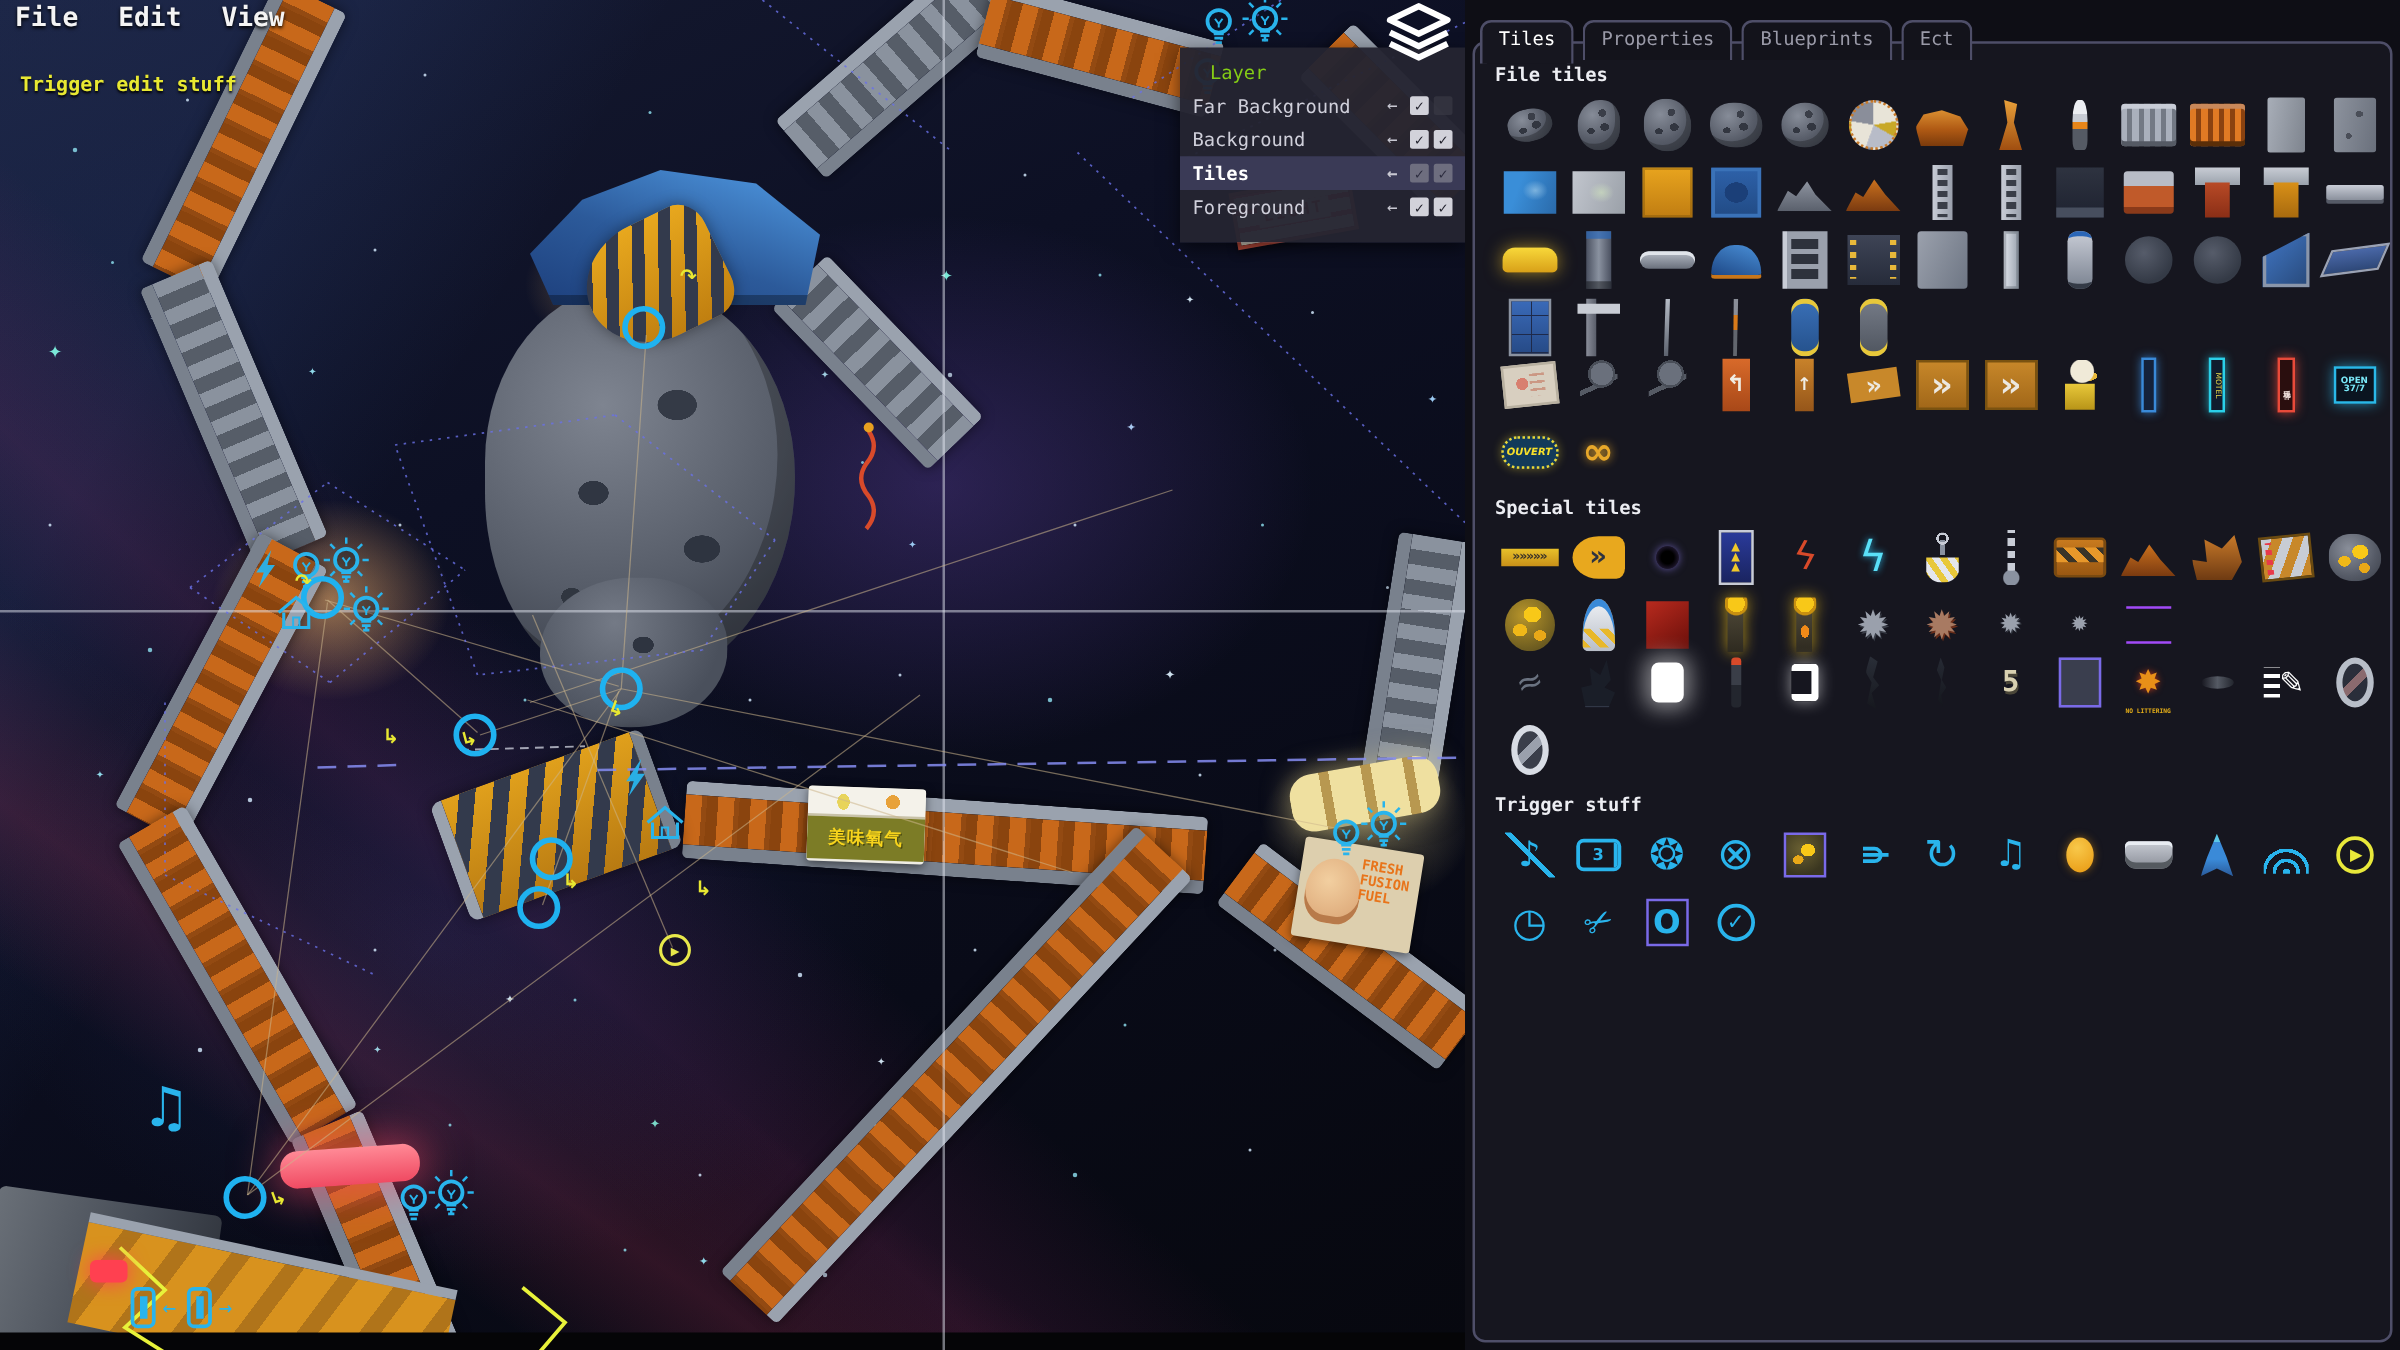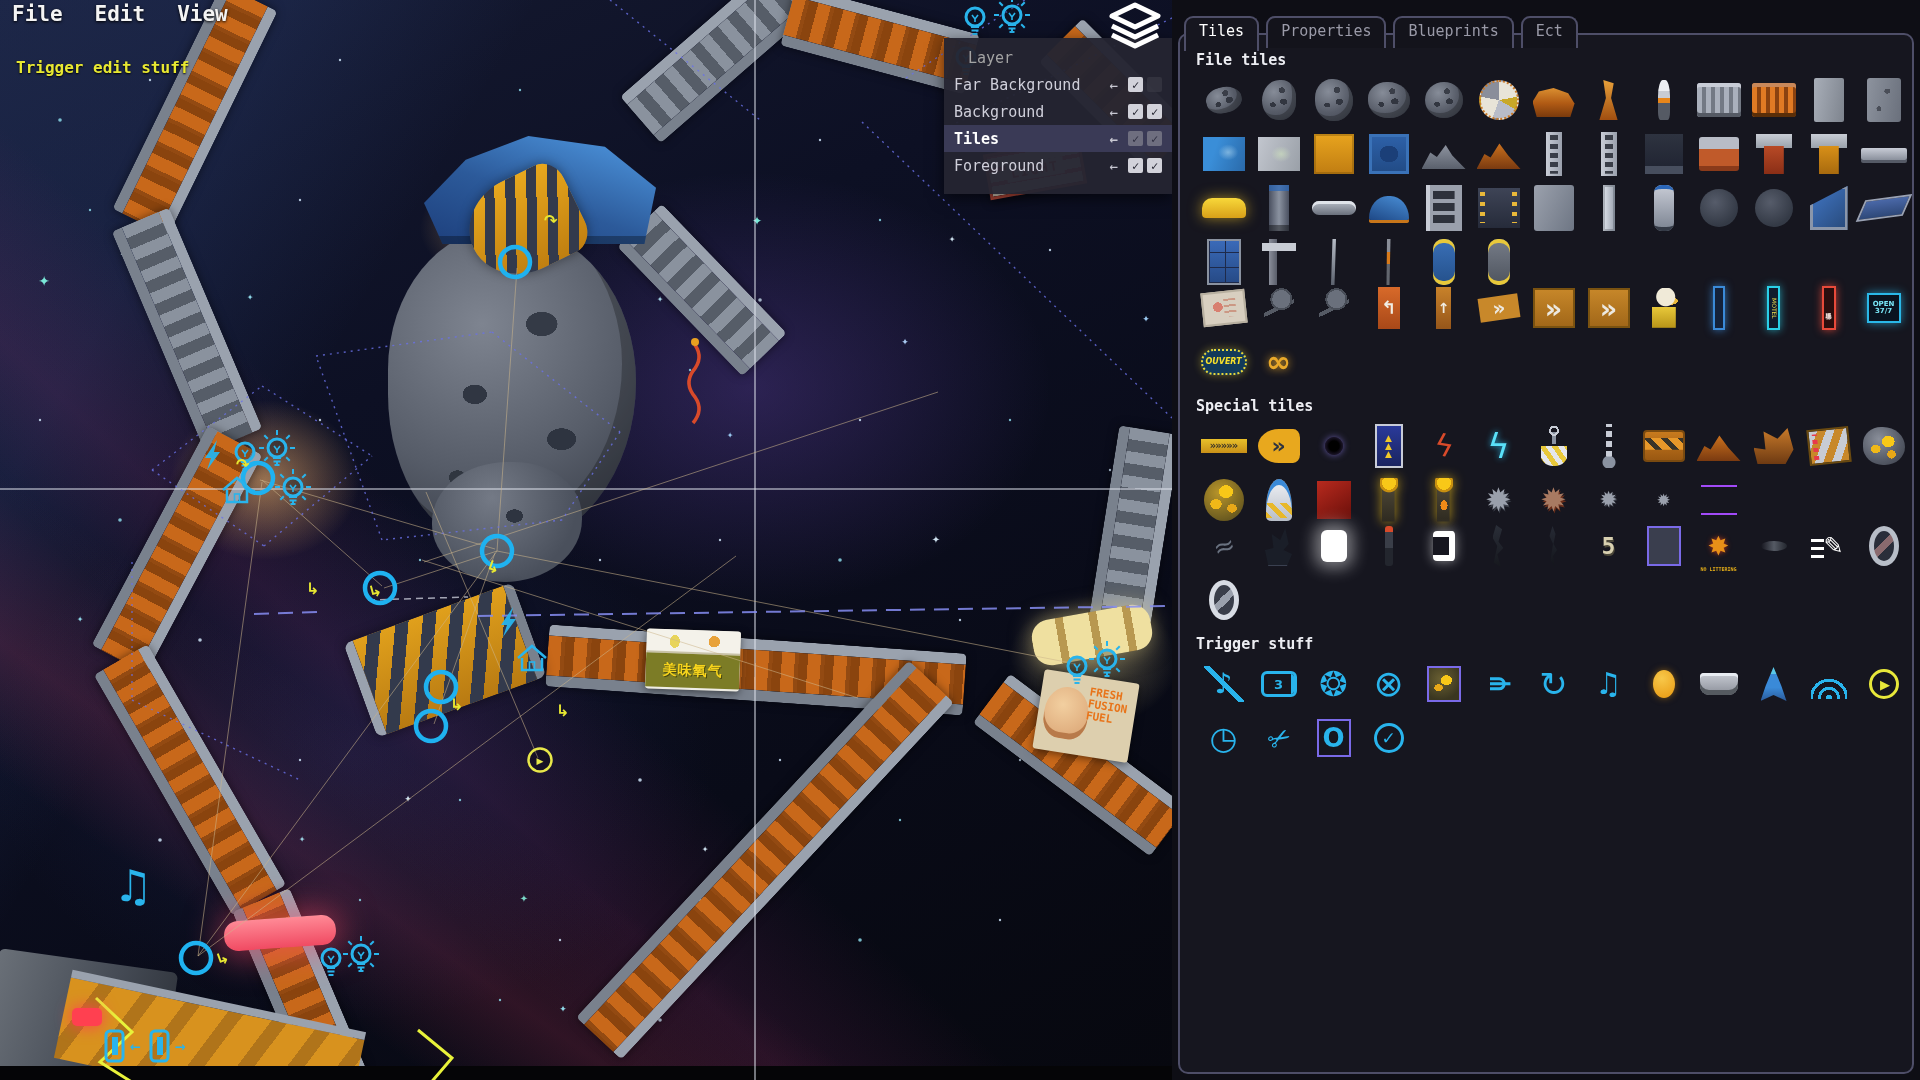--- a/index.html
+++ b/index.html
@@ -94,21 +94,21 @@
   .light-txt{background:#ddd6c4;padding:1px 4px;color:#c83a2a;font-weight:bold;font-size:13px;letter-spacing:2px;}
   
   .menu{position:absolute;left:12px;top:2px;z-index:12;}
   .menu span{display:inline-block;margin-right:32px;color:#f4f4f4;font-weight:bold;font-size:21px;text-shadow:0 1px 3px #000;cursor:default;}
   .status{position:absolute;left:16px;top:58px;z-index:12;color:#e8e832;font-size:16px;font-weight:bold;text-shadow:0 1px 2px #000;}
   
   .layers-btn{position:absolute;left:1106px;top:2px;width:58px;height:48px;z-index:12;}
   .lpanel{position:absolute;left:944px;top:38px;width:228px;height:156px;z-index:11;
           background:rgba(36,36,49,.96);box-shadow:0 4px 14px rgba(0,0,0,.6);padding:6px 0;}
   .lrow{display:flex;align-items:center;height:27px;padding:0 10px;font-size:15px;color:#cfcfda;}
-  .lrow.header{color:#a3a3a3;padding-left:24px;}
+  .lrow.header{color:#84cc16;padding-left:24px;}
   .lrow.sel{background:#3a3a56;color:#ffffff;font-weight:bold;}
   .lrow .lbl{flex:1;white-space:nowrap;}
   .lrow .arr{color:#c8c8d2;margin-right:6px;font-size:14px;}
   .cbx{width:15px;height:15px;border-radius:2px;background:#d2d2da;color:#23232e;font-size:12px;font-weight:bold;
        display:flex;align-items:center;justify-content:center;margin-left:4px;}
   .cbx.dim{background:#9a9aa2;opacity:.55;}
   .cbx.empty{background:#3c3c48;opacity:.6;}
   
   .side{position:absolute;left:1172px;top:0;width:748px;height:1080px;background:#0e0e15;}
   .tabs{position:absolute;top:16px;left:12px;display:flex;gap:7px;z-index:3;}

